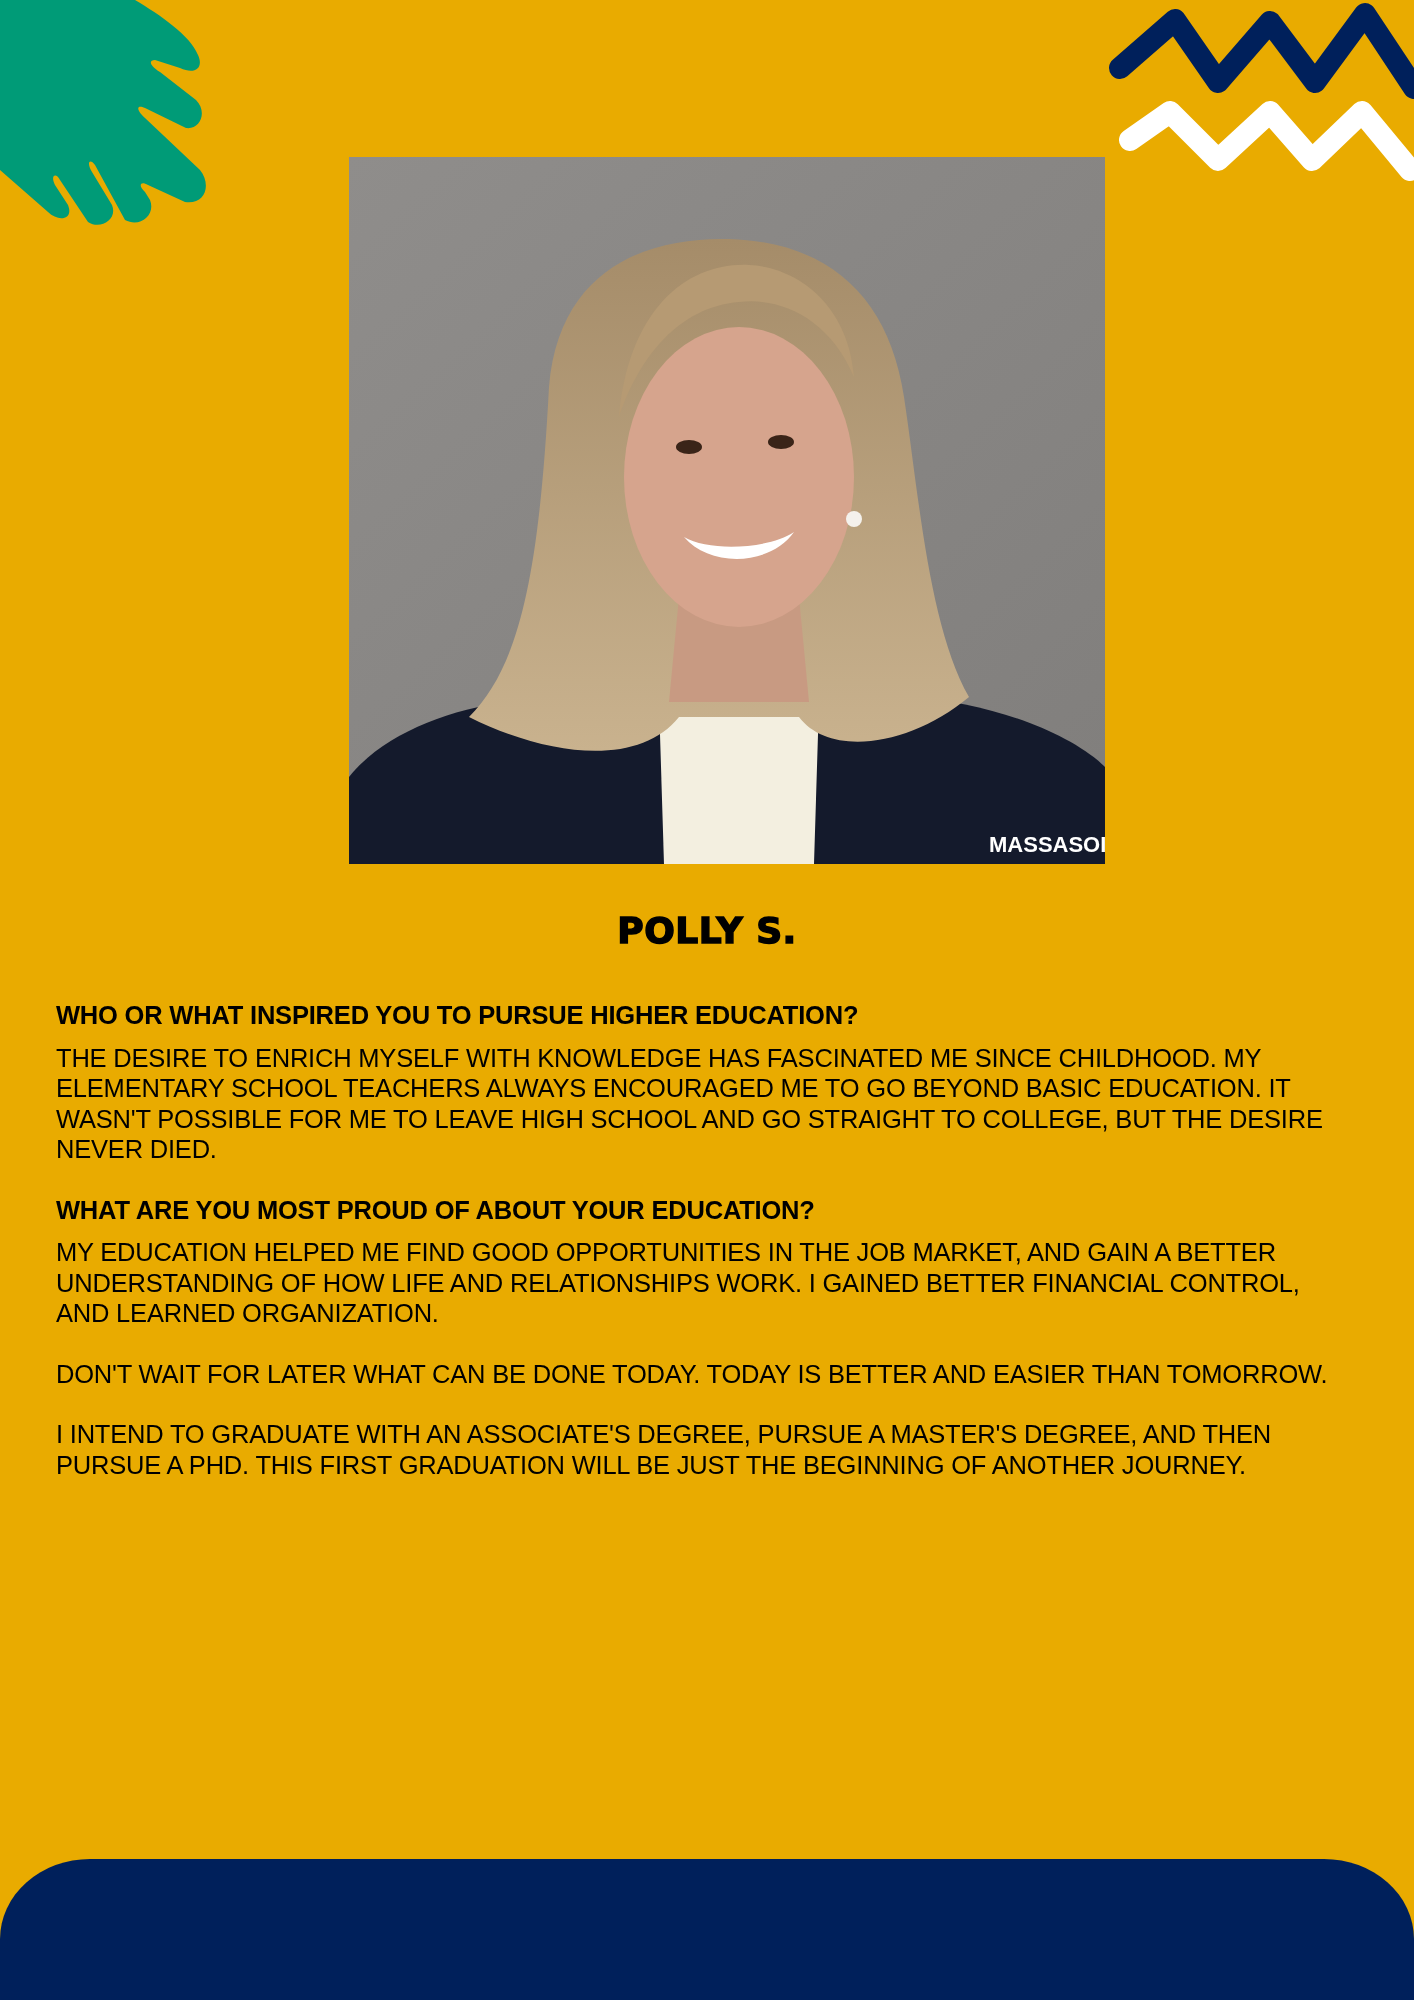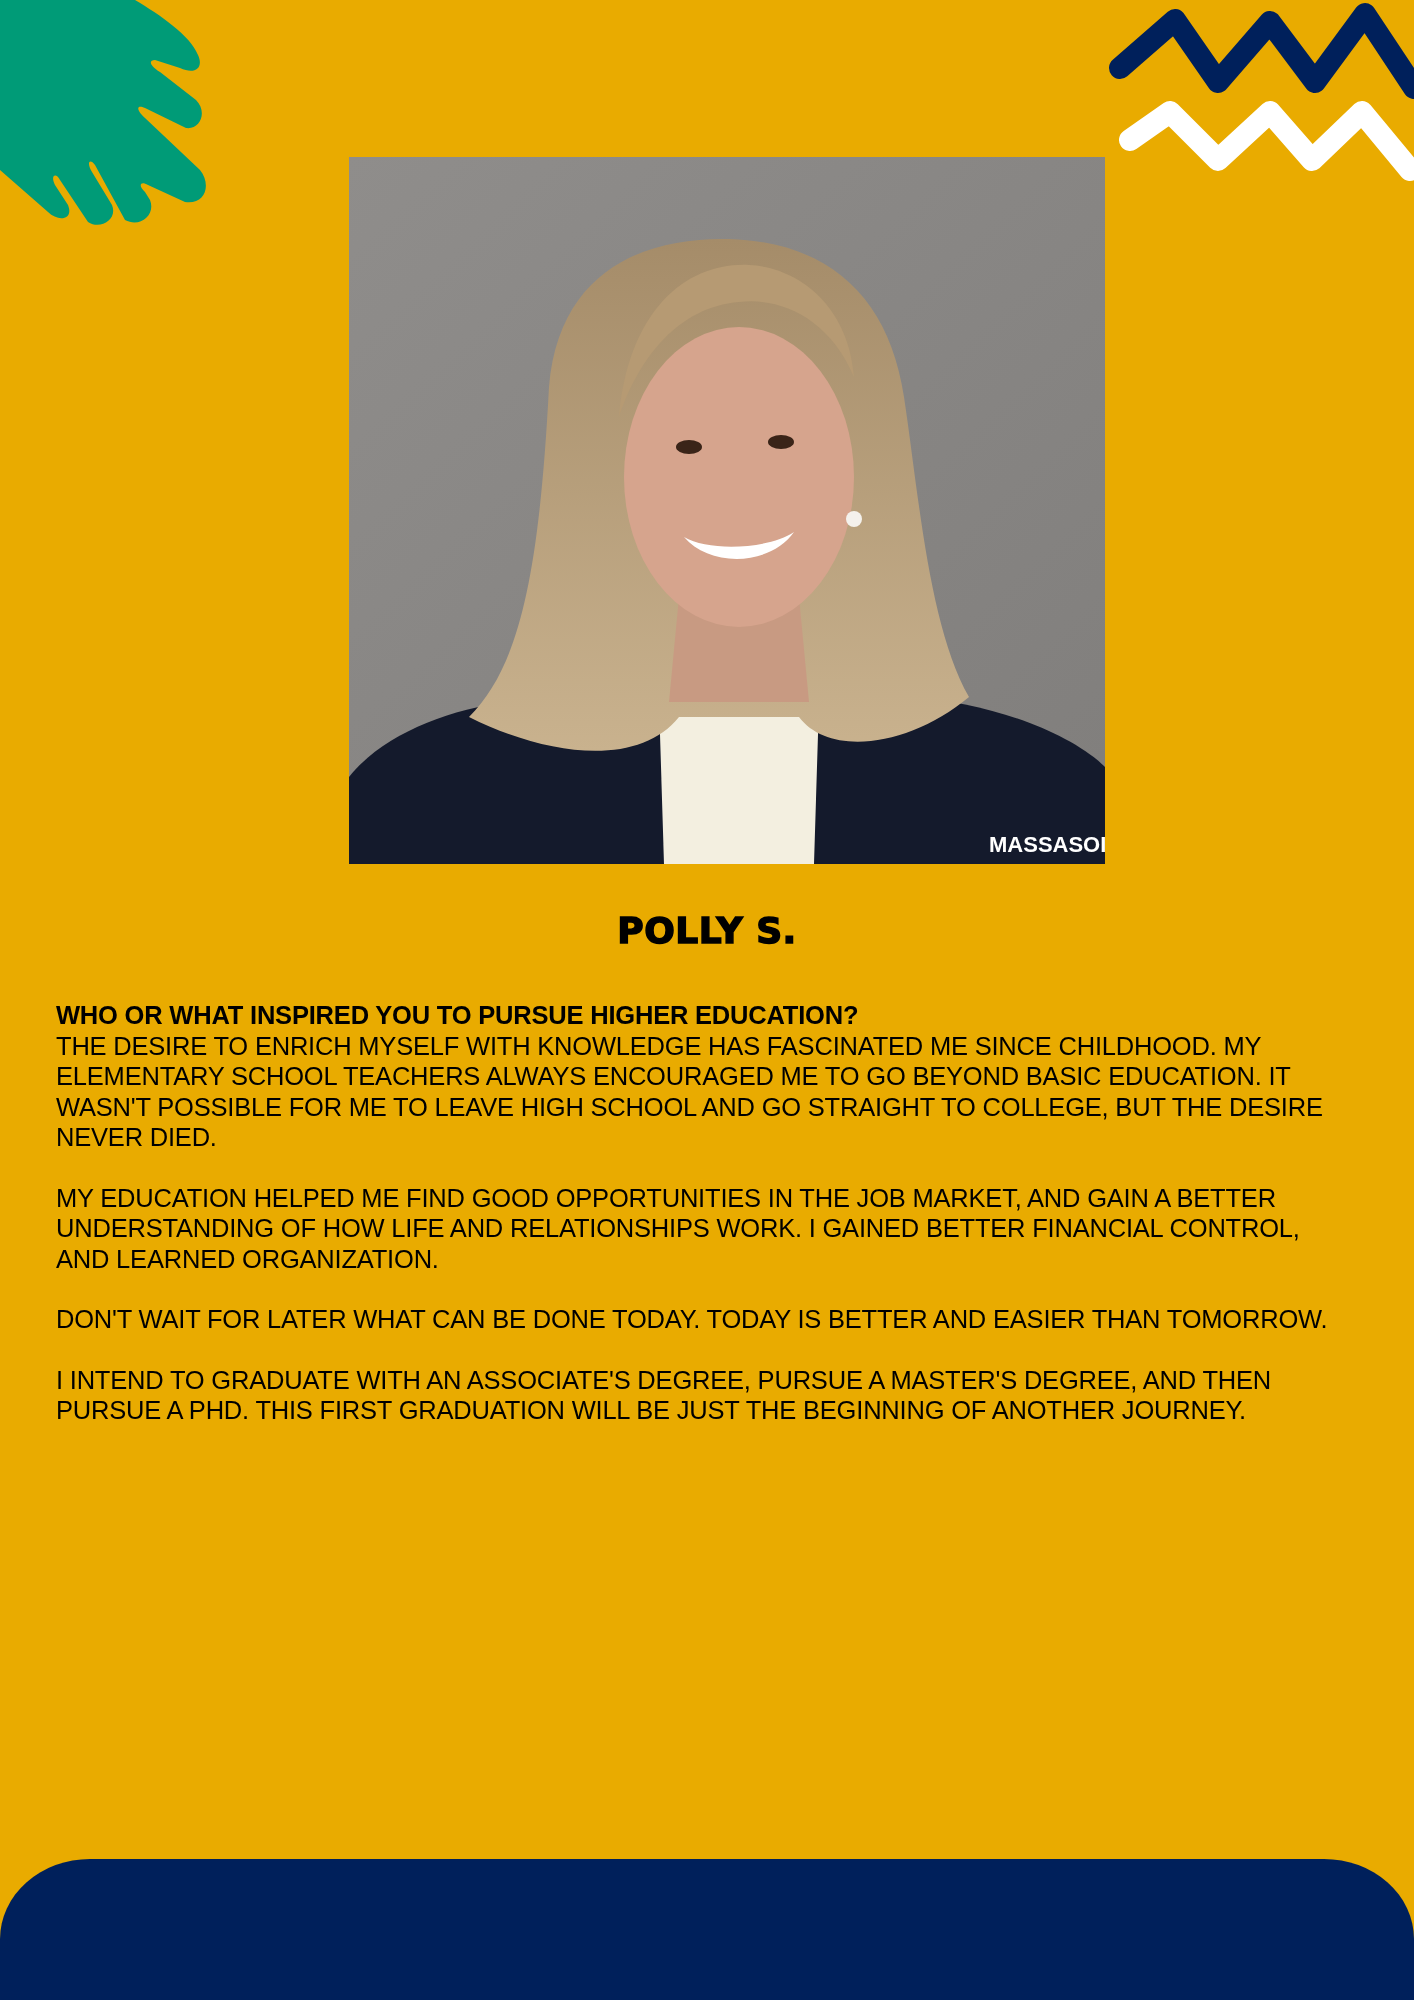--- a/index.html
+++ b/index.html
@@ -39,21 +39,21 @@
       left: 56px; right: 56px;
       top: 1000px;
       font-family: "Liberation Sans", sans-serif;
       font-size: 25.5px;
       line-height: 30.5px;
       text-transform: uppercase;
       letter-spacing: -0.2px;
     }
     .qa-block { margin-bottom: 30px; }
     .qa-question { font-weight: 700; }
-    .qa-answer { font-weight: 400; }
+    .qa-answer { font-weight: 400; margin-top: 12px; }
     .qa-block.spaced .qa-answer { margin-top: 22px; }
     .footer-band {
       position: absolute;
       left: 0; right: 0; top: 1859px; bottom: 0;
       background: #00205B;
       border-top-left-radius: 90px 80px;
       border-top-right-radius: 90px 80px;
     }
   </style>
 </head>
@@ -106,20 +106,21 @@
 </div>
 
 <h1 class="name">POLLY S.</h1>
 
 <section class="qa">
   <div class="qa-block">
     <div class="qa-question">WHO OR WHAT INSPIRED YOU TO PURSUE HIGHER EDUCATION?</div>
     <div class="qa-answer">THE DESIRE TO ENRICH MYSELF WITH KNOWLEDGE HAS FASCINATED ME SINCE CHILDHOOD. MY ELEMENTARY SCHOOL TEACHERS ALWAYS ENCOURAGED ME TO GO BEYOND BASIC EDUCATION. IT WASN'T POSSIBLE FOR ME TO LEAVE HIGH SCHOOL AND GO STRAIGHT TO COLLEGE, BUT THE DESIRE NEVER DIED.</div>
   </div>
   <div class="qa-block">
+    <div class="qa-question">WHAT ARE YOU MOST PROUD OF ABOUT YOUR EDUCATION?</div>
     <div class="qa-answer">MY EDUCATION HELPED ME FIND GOOD OPPORTUNITIES IN THE JOB MARKET, AND GAIN A BETTER UNDERSTANDING OF HOW LIFE AND RELATIONSHIPS WORK. I GAINED BETTER FINANCIAL CONTROL, AND LEARNED ORGANIZATION.</div>
   </div>
   <div class="qa-block spaced">
     <div class="qa-answer">DON'T WAIT FOR LATER WHAT CAN BE DONE TODAY. TODAY IS BETTER AND EASIER THAN TOMORROW.</div>
   </div>
   <div class="qa-block">
   </div>
   <div class="qa-block">
     <div class="qa-answer">I INTEND TO GRADUATE WITH AN ASSOCIATE'S DEGREE, PURSUE A MASTER'S DEGREE, AND THEN PURSUE A PHD. THIS FIRST GRADUATION WILL BE JUST THE BEGINNING OF ANOTHER JOURNEY.</div>
   </div>

